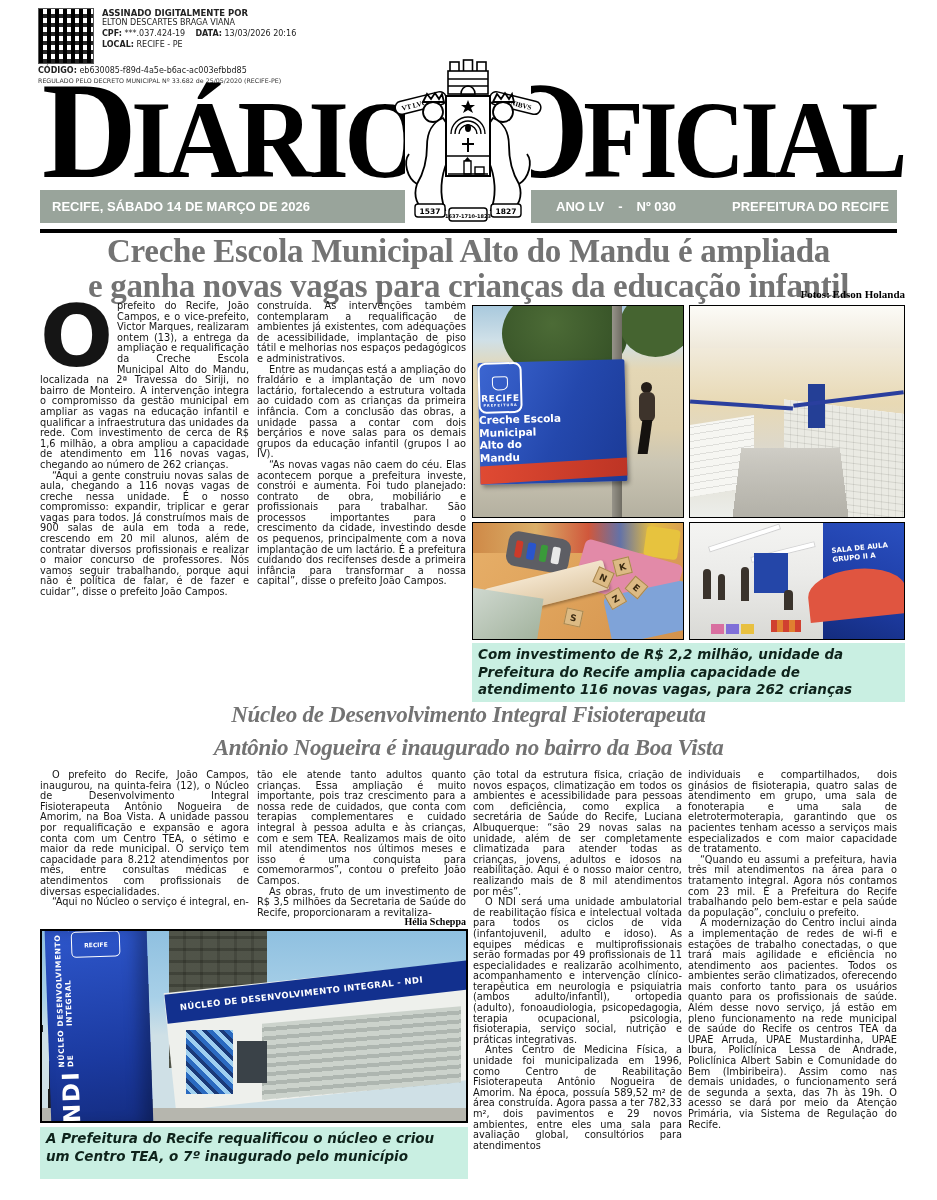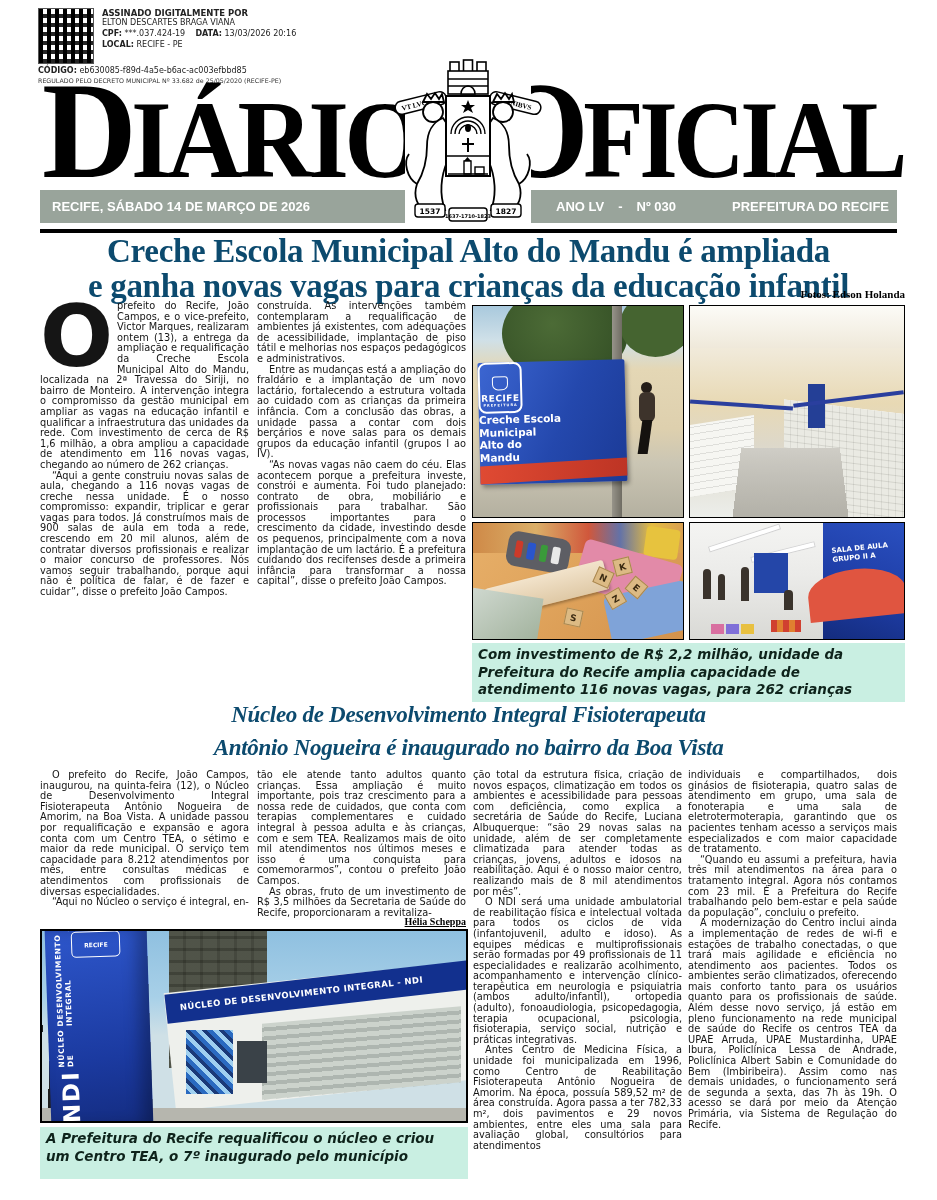--- a/index.html
+++ b/index.html
@@ -37,41 +37,41 @@
   .datebar .d-left{margin-left:12px;}
   .datebar .sp1{flex:1;}
   .datebar .d-ano{margin-left:180px;}
   .datebar .d-sep{margin:0 14px;}
   .datebar .d-brand{margin-left:56px;margin-right:8px;}
 
   .rule1{left:40px;top:229px;width:857px;height:4px;background:#000;}
 
   
   .headline{width:857px;left:40px;text-align:center;font-family:"Liberation Serif",serif;
-            font-weight:bold;color:#0c4a6e;letter-spacing:-.3px;}
+            font-weight:bold;color:#737373;letter-spacing:-.3px;}
   .h1{top:234px;font-size:33px;line-height:35px;}
   .h2{top:698px;font-size:23px;line-height:33px;font-style:italic;}
 
   
   .col{width:209px;font-size:9.8px;line-height:10.6px;text-align:justify;
        color:#151515;overflow:hidden;}
   .col p{margin:0;text-indent:12px;}
   .col p.noind{text-indent:0;}
   .a1c1{left:40px;top:301px;height:396px;}
   .a1c2{left:257px;top:301px;height:396px;}
   .a2c1{left:40px;top:770px;height:152px;}
   .a2c2{left:257px;top:770px;height:162px;}
   .a2c3{left:473px;top:770px;height:428px;}
   .a2c4{left:688px;top:770px;height:428px;}
   .dropcap{float:left;font-size:86px;line-height:66px;font-weight:bold;
            padding:2px 4px 0 0;font-family:"DejaVu Sans",sans-serif;}
 
   .credit{font-family:"Liberation Serif",serif;font-weight:bold;text-align:right;color:#000;}
   .credit1{left:690px;top:288px;width:215px;font-size:11px;}
-  .credit2{left:300px;top:916px;width:166px;font-size:10px;text-decoration:underline;}
+  .credit2{left:300px;top:916px;width:166px;font-size:10px;}
 
   
   .caption{background:#c9efe2;color:#0e231b;font-weight:bold;font-style:italic;
            font-size:13.5px;line-height:17.5px;padding:3px 6px;box-sizing:border-box;}
   .caption1{left:472px;top:643px;width:433px;min-height:56px;}
   .caption2{left:40px;top:1127px;width:428px;min-height:52px;}
 
   
   .pgrid{left:472px;top:302px;width:433px;height:338px;}
   .ph{position:absolute;border:1.5px solid #000;box-sizing:border-box;overflow:hidden;background:#ddd;}

